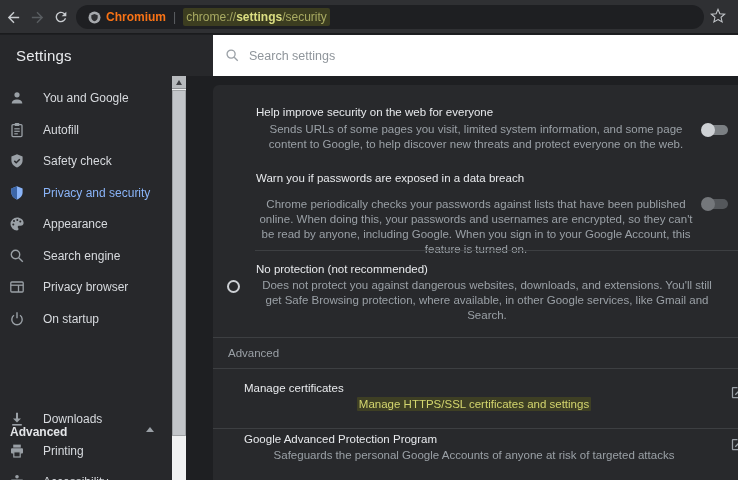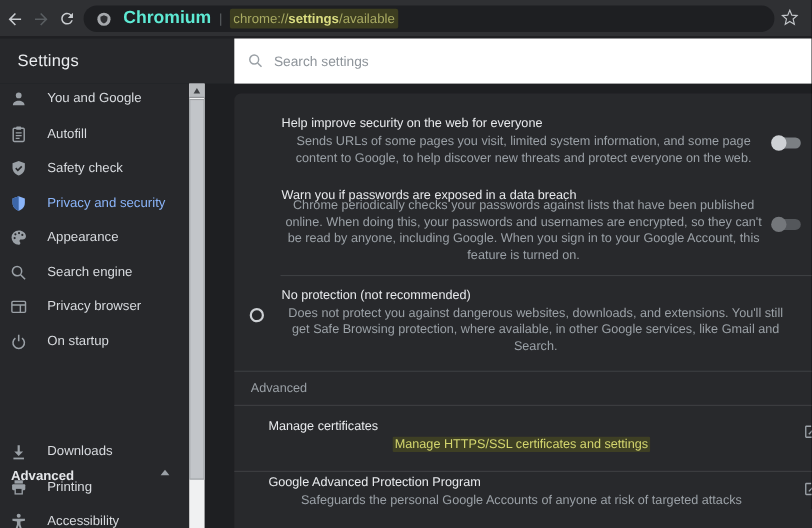--- a/index.html
+++ b/index.html
@@ -6,37 +6,37 @@
   html,body { background:#000; }
   body { font-family:"Liberation Sans","DejaVu Sans",sans-serif; }
   .screen { position:relative; width:738px; height:480px; overflow:hidden; background:#1e1f22; }
 
   
   .toolbar { position:absolute; left:0; top:0; width:738px; height:34px; background:#2f3033; border-bottom:1px solid #1a1b1d; }
   .tb-btn { position:absolute; top:8px; width:18px; height:18px; display:flex; align-items:center; justify-content:center; }
   .tb-btn svg { display:block; }
   .omnibox { position:absolute; left:76px; top:5px; width:628px; height:24px; background:#1e1f22; border-radius:12px; display:flex; align-items:center; }
   .ob-badge { margin-left:11px; width:15px; height:15px; }
-  .ob-product { margin-left:10px; font-size:16px; font-weight:700; color:#5eead4; }
+  .ob-product { margin-left:4px; font-size:12px; font-weight:700; color:#f97316; }
   .ob-sep { margin:0 7px; font-size:12px; color:#5c6064; }
   .url-hl { background:#3c3d20; border-radius:2px; padding:2px 3px; font-size:12px; white-space:nowrap; }
   .url-scheme, .url-path { color:#a8aa62; }
   .url-host { color:#dbde82; font-weight:700; }
   .star { position:absolute; right:8px; top:4px; width:24px; height:24px; display:flex; align-items:center; justify-content:center; }
 
   
   .hdr-left { position:absolute; left:0; top:35px; width:213px; height:41px; background:#27282b; display:flex; align-items:center; }
   .hdr-title { margin-left:16px; font-size:15px; font-weight:400; color:#e9ebee; letter-spacing:.2px; }
   .hdr-right { position:absolute; left:213px; top:35px; width:525px; height:41px; background:#ffffff; display:flex; align-items:center; }
   .search-ic { margin-left:12px; width:15px; height:15px; }
   .search-ph { margin-left:9px; font-size:12.5px; color:#8f959b; }
 
   
   .sidebar { position:absolute; left:0; top:76px; width:172px; height:404px; background:#27282b; }
-  .nav-item { position:absolute; left:0; width:172px; height:31px; display:flex; align-items:flex-start; cursor:pointer; }
+  .nav-item { position:absolute; left:0; width:172px; height:31px; display:flex; align-items:center; cursor:pointer; }
   .nav-ic { width:16px; height:16px; margin-left:9px; flex:none; }
   .nav-ic svg { display:block; }
   .nav-label { margin-left:18px; font-size:12px; font-weight:500; color:#d7dade; white-space:nowrap; }
   .nav-item.active .nav-label { color:#8ab4f8; }
   .adv-row { position:absolute; left:0; top:340px; width:172px; height:31px; display:flex; align-items:center; cursor:pointer; }
   .adv-label { margin-left:10px; font-size:12px; font-weight:700; color:#e4e6e9; }
   .caret-up { position:absolute; left:146px; top:11px; width:0; height:0; border-left:4px solid transparent; border-right:4px solid transparent; border-bottom:5px solid #9aa0a6; }
 
   
   .sscroll { position:absolute; left:172px; top:76px; width:14px; height:404px; background:#f0f1f2; }
@@ -85,21 +85,21 @@
         </svg>
     </div>
 
     <div class="omnibox">
       <svg class="ob-badge" viewBox="0 0 16 16">
         <circle cx="8" cy="8" r="6.4" fill="#a6a9ad"></circle>
         <path d="M8 4.2l3.4 1.3v2.3c0 2.1-1.4 3.7-3.4 4.3-2-.6-3.4-2.2-3.4-4.3V5.5z" fill="#2f3033"></path>
       </svg>
       <span class="ob-product">Chromium</span>
       <span class="ob-sep">|</span>
-      <span class="url-hl"><span class="url-scheme">chrome://</span><span class="url-host">settings</span><span class="url-path">/available</span></span>
+      <span class="url-hl"><span class="url-scheme">chrome://</span><span class="url-host">settings</span><span class="url-path">/security</span></span>
     </div>
 
     <div class="star">
       <svg width="16" height="16" viewBox="0 0 24 24">
           <path fill="none" stroke="#c3c6ca" stroke-width="1.6" d="M12 17.27L18.18 21l-1.64-7.03L22 9.24l-7.19-.61L12 2 9.19 8.63 2 9.24l5.46 4.73L5.82 21z"></path>
         </svg>
     </div>
   </div>
 
   <div class="hdr-left">
@@ -248,21 +248,21 @@
   <div class="card">
 
     <div class="row-title" style="left:43px; top:21px">Help improve security on the web for everyone</div>
     <div class="row-desc" style="left:43px; top:37px; width:440px">Sends URLs of some pages you visit, limited system information, and some page content to Google, to help discover new threats and protect everyone on the web.</div>
     <div class="toggle" style="left:488px; top:38px">
       <div class="track"></div>
       <div class="knob"></div>
     </div>
 
     <div class="row-title" style="left:43px; top:87px">Warn you if passwords are exposed in a data breach</div>
-    <div class="row-desc" style="left:43px; top:95px; width:440px">Chrome periodically checks your passwords against lists that have been published online. When doing this, your passwords and usernames are encrypted, so they can't be read by anyone, including Google. When you sign in to your Google Account, this feature is turned on.</div>
+    <div class="row-desc" style="left:43px; top:112px; width:440px">Chrome periodically checks your passwords against lists that have been published online. When doing this, your passwords and usernames are encrypted, so they can't be read by anyone, including Google. When you sign in to your Google Account, this feature is turned on.</div>
     <div class="toggle disabled" style="left:488px; top:112px">
       <div class="track"></div>
       <div class="knob"></div>
     </div>
 
     <div class="divider" style="left:42px; top:165px; width:483px"></div>
 
     <div class="radio" style="left:14px; top:195px"></div>
     <div class="row-title" style="left:43px; top:178px">No protection (not recommended)</div>
     <div class="row-desc" style="left:43px; top:193px; width:462px">Does not protect you against dangerous websites, downloads, and extensions. You'll still get Safe Browsing protection, where available, in other Google services, like Gmail and Search.</div>

